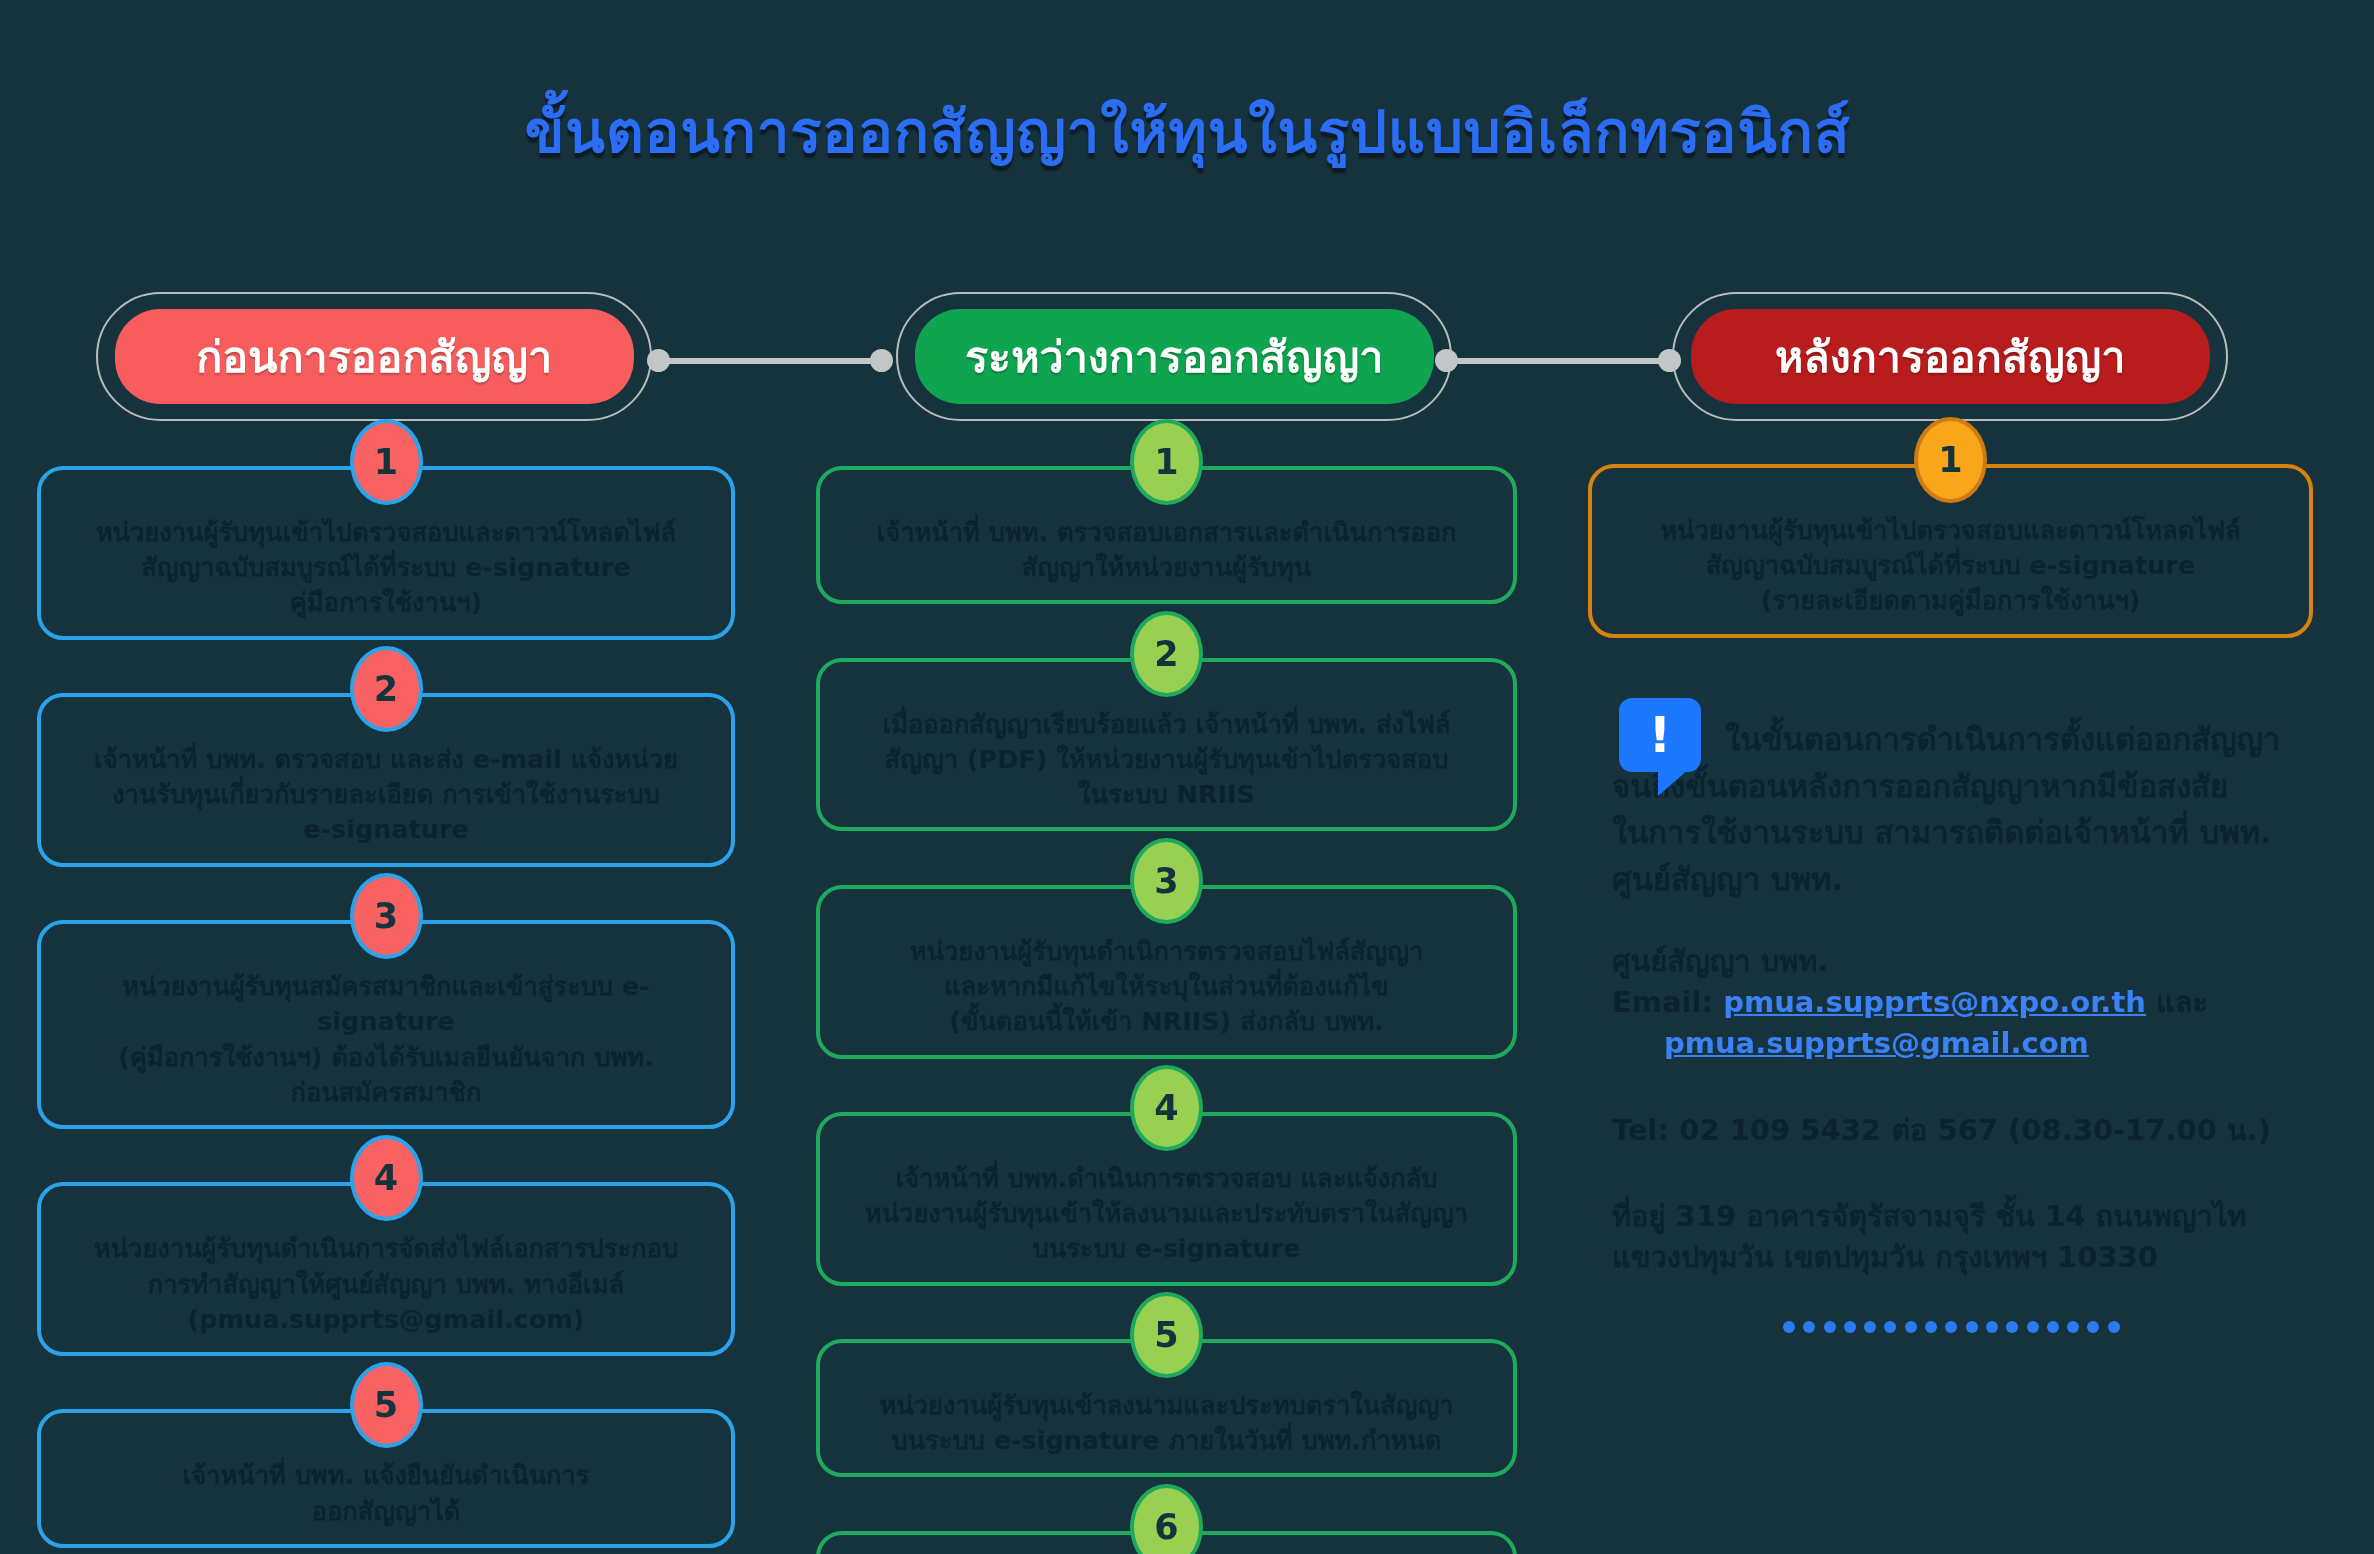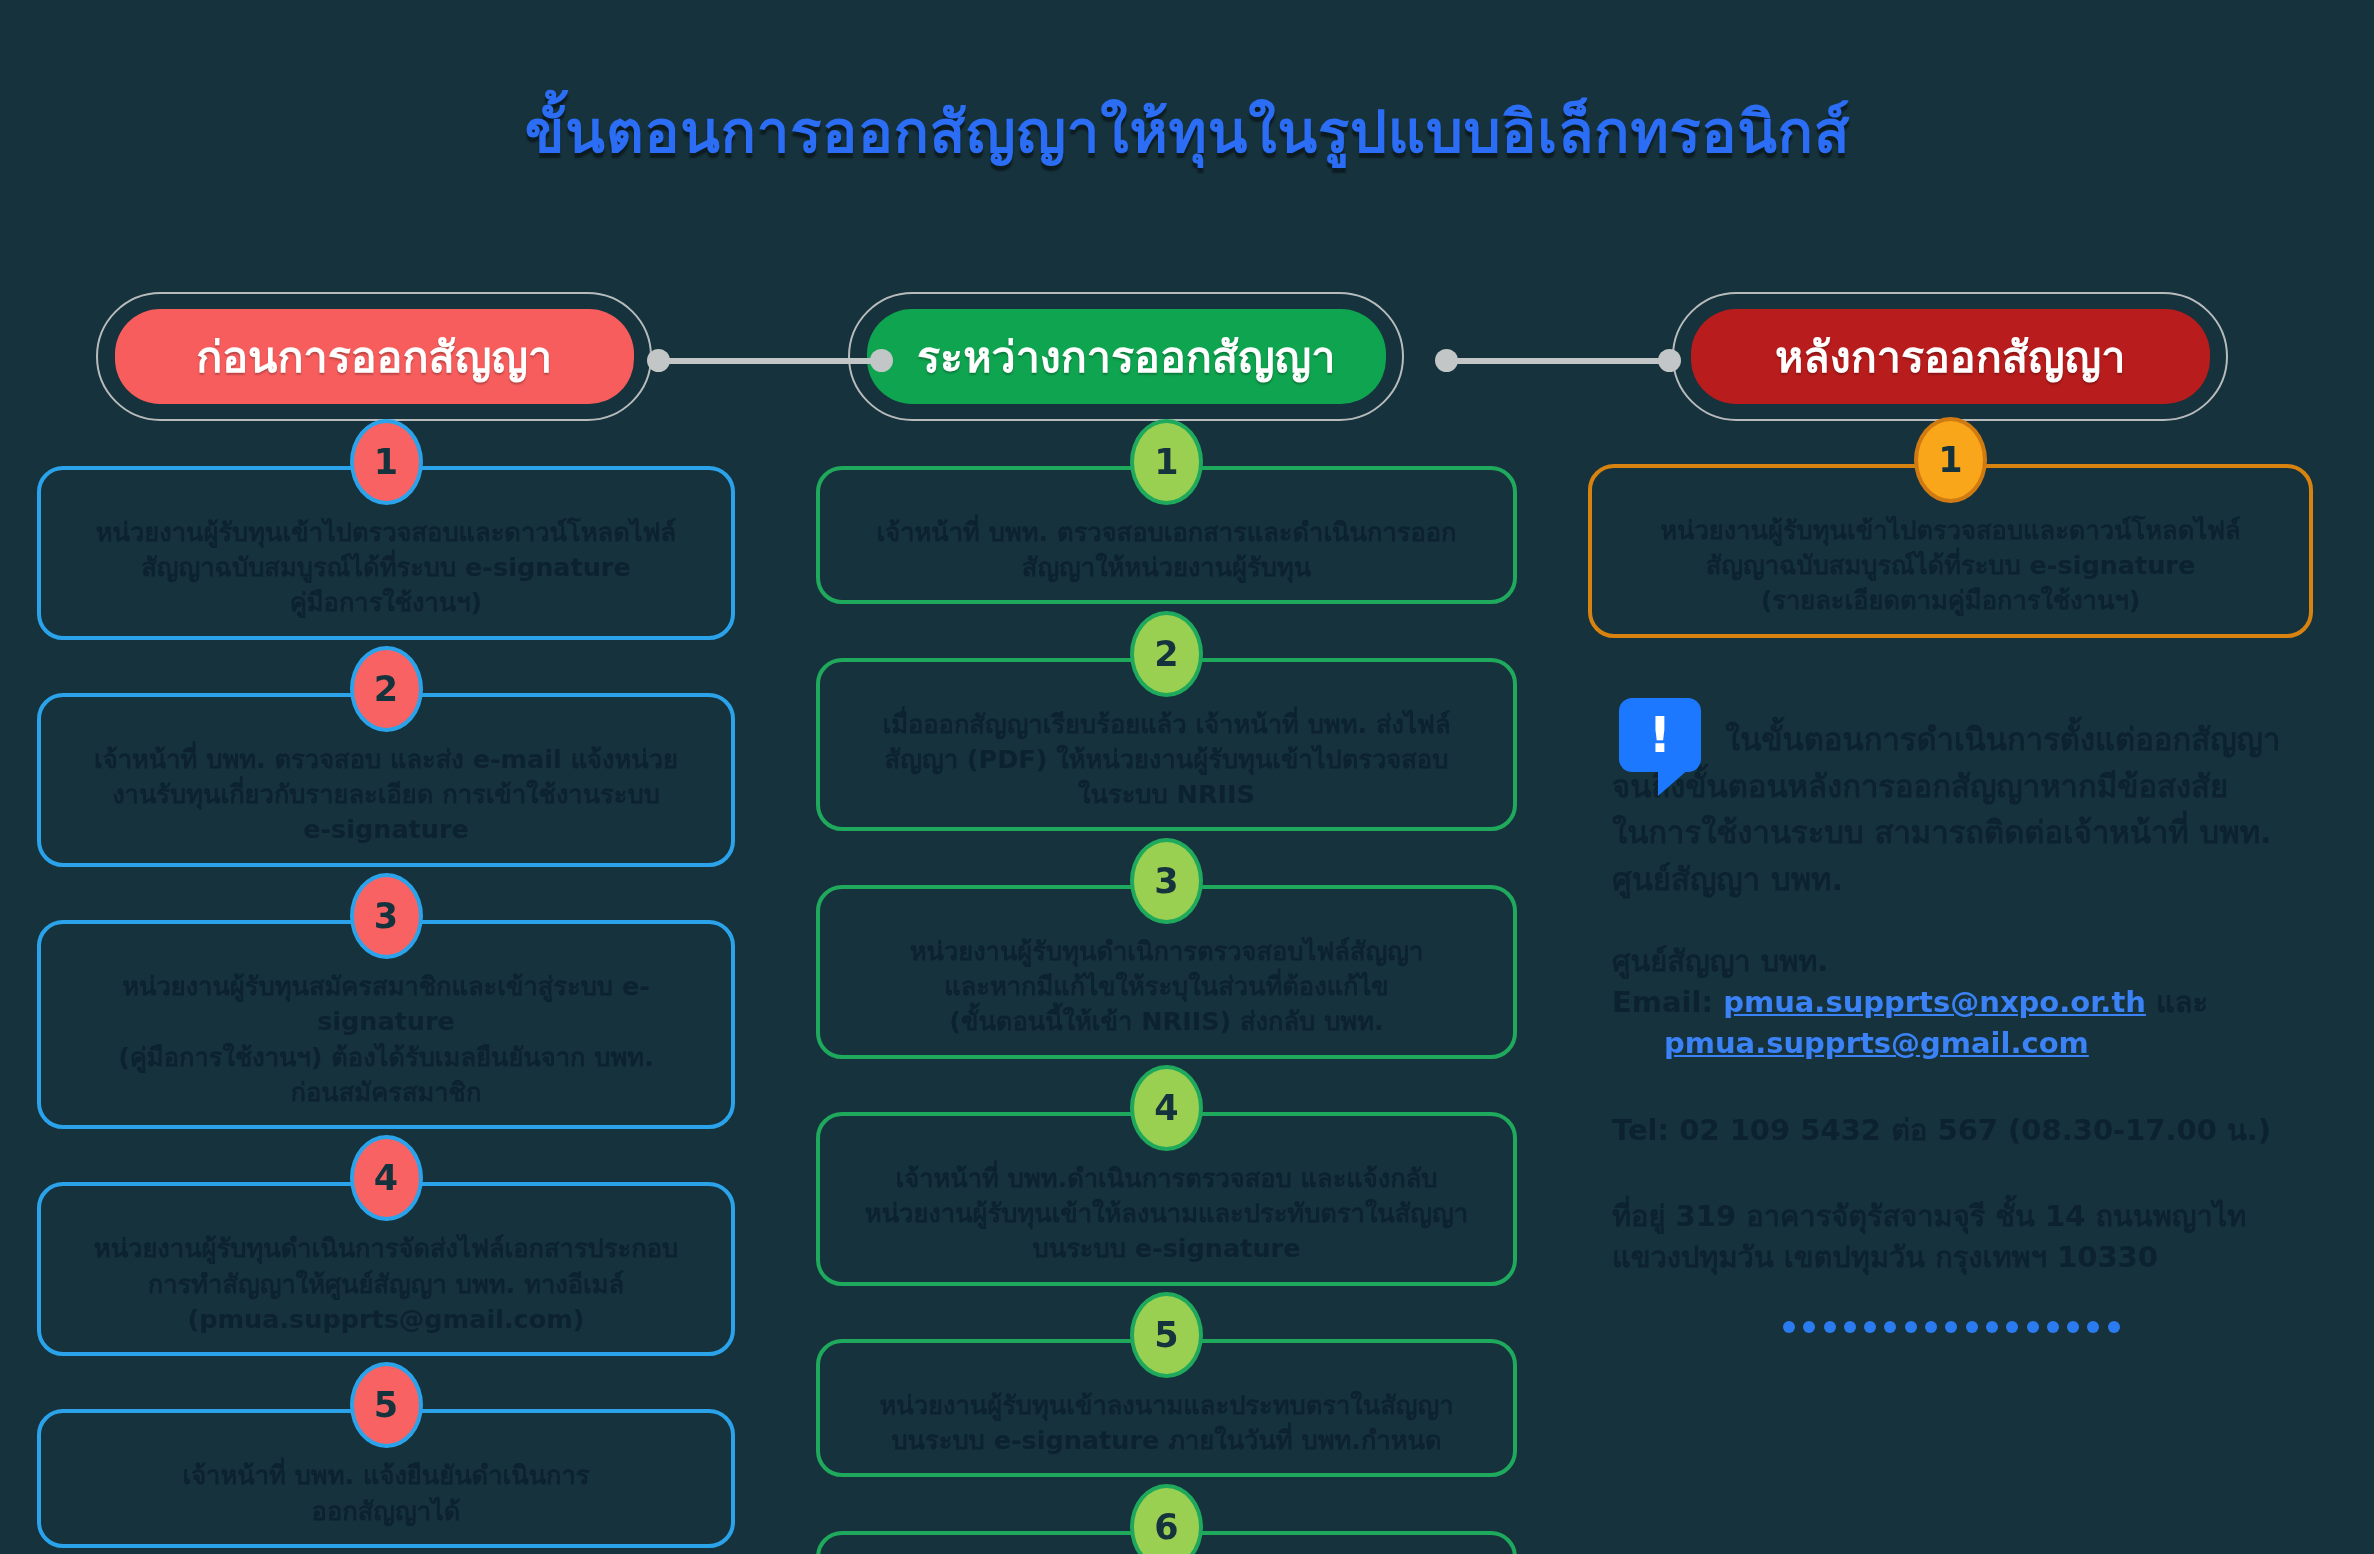--- a/index.html
+++ b/index.html
@@ -12,21 +12,21 @@
     position:absolute;top:85px;left:0;width:100%;text-align:center;
     font-size:58px;font-weight:800;color:#2b6ef5;letter-spacing:0.9px;
     text-shadow:0 4.6px 1.9px rgba(0,0,0,0.45);
   }
   
   .pill-outline{
     position:absolute;top:292px;border:2.8px solid #b7bbbc;border-radius:74px;
     padding:15px 16.7px;
   }
   #outline-before{left:96px;}
-  #outline-during{left:848px;}
+  #outline-during{left:896px;}
   #outline-after{left:1672px;}
   .pill{
     width:519px;height:95px;border-radius:45px;
     display:flex;align-items:center;justify-content:center;
     font-size:43px;font-weight:800;color:#ffffff;
     text-shadow:0 1.9px 1.9px rgba(0,0,0,0.25);
   }
   .pill-before{background:#f85d5d;}
   .pill-during{background:#0fa44f;}
   .pill-after{background:#b91c1c;}

